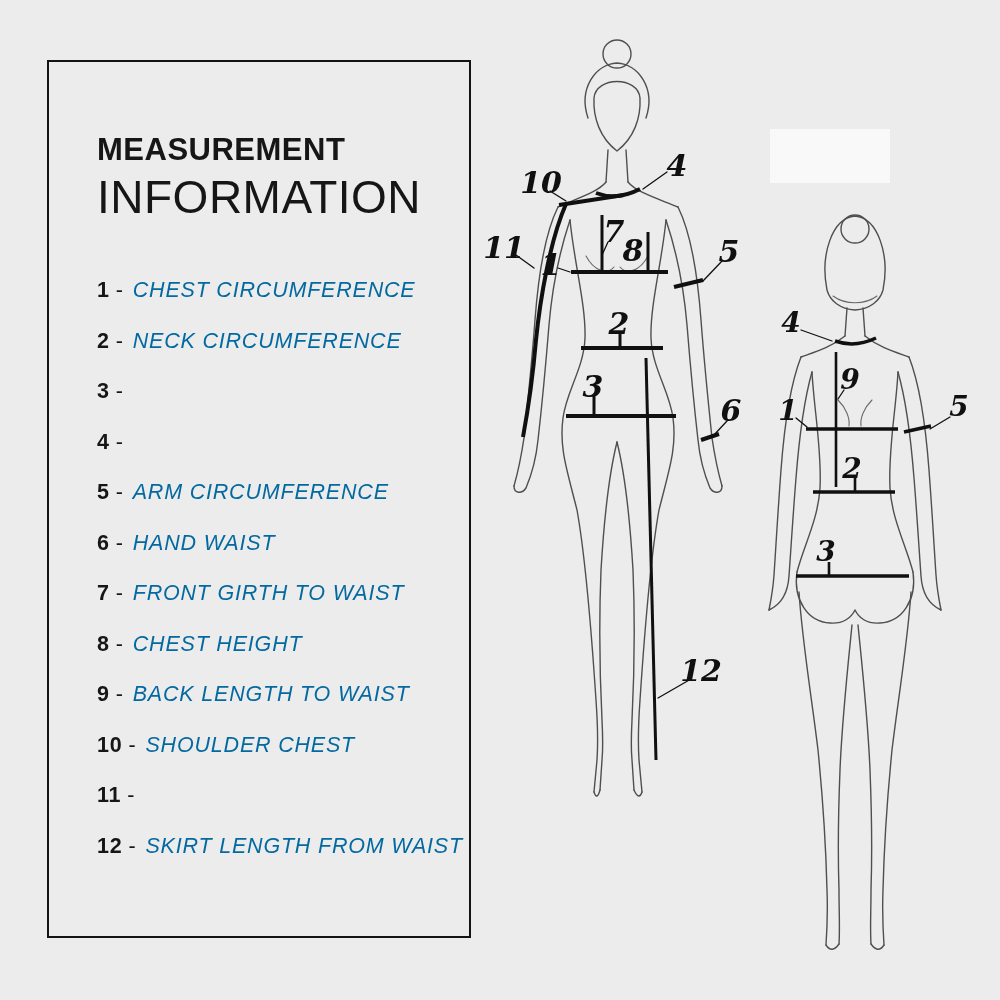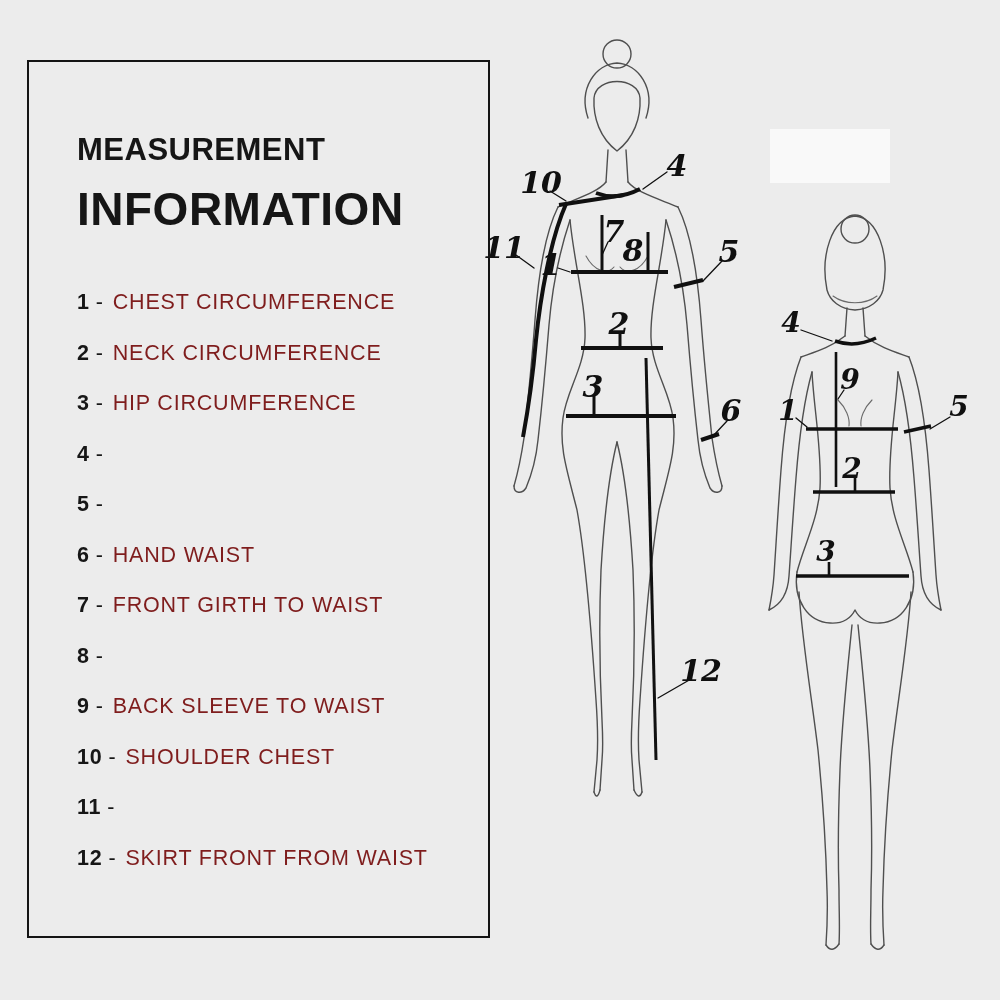--- a/index.html
+++ b/index.html
@@ -7,35 +7,35 @@
     width:1000px;height:1000px;position:relative;overflow:hidden;
     background:#ececec;
     font-family:"Liberation Sans", sans-serif;
     color:#161616;
   }
   .artifact{
     position:absolute;left:770px;top:129px;width:120px;height:54px;
     background:#f9f9f9;
   }
   .panel{
-    position:absolute;left:27px;top:60px;width:463px;height:878px;
+    position:absolute;left:47px;top:60px;width:424px;height:878px;
     border:2.5px solid #141414;box-sizing:border-box;
     padding:70px 18px 0 48px;
   }
   .title1{font-size:31px;font-weight:700;letter-spacing:0.5px;line-height:1.15;}
-  .title2{font-size:46px;font-weight:700;letter-spacing:0.5px;line-height:1.1;margin-top:16px;}
+  .title2{font-size:46px;font-weight:400;letter-spacing:0.5px;line-height:1.1;margin-top:4px;}
   .mlist{margin-top:56px;}
   .mrow{
     display:flex;align-items:baseline;
     font-size:21.5px;letter-spacing:0.8px;
     height:22px;margin-bottom:28.5px;white-space:nowrap;
   }
   .mnum{font-weight:700;}
   .msep{margin:0 9px 0 6px;font-weight:400;}
-  .mlabel{font-weight:400;color:#7f1d1d;}
+  .mlabel{font-weight:400;color:#0369a1;font-style:italic;}
   svg.fig{position:absolute;left:0;top:0;width:1000px;height:1000px;}
   .body-line{fill:none;stroke:#4f4f4f;stroke-width:1.4;stroke-linecap:round;stroke-linejoin:round;}
   .body-line-thin{fill:none;stroke:#6a6a6a;stroke-width:1.1;stroke-linecap:round;}
   .meas{fill:none;stroke:#101010;stroke-width:4;stroke-linecap:butt;}
   .meas3{fill:none;stroke:#101010;stroke-width:3;stroke-linecap:butt;}
   .measb{fill:none;stroke:#101010;stroke-width:3.5;stroke-linecap:butt;}
   .measb2{fill:none;stroke:#101010;stroke-width:2.6;stroke-linecap:butt;}
   .ptr{fill:none;stroke:#101010;stroke-width:1.3;stroke-linecap:round;}
   .numlbl{
     font-family:"DejaVu Serif", serif;font-style:italic;font-weight:700;
@@ -181,57 +181,58 @@
         <span class="mlabel">CHEST CIRCUMFERENCE</span>
     </div>
     <div class="mrow">
       <span class="mnum">2</span>
         <span class="msep">-</span>
         <span class="mlabel">NECK CIRCUMFERENCE</span>
     </div>
     <div class="mrow">
       <span class="mnum">3</span>
         <span class="msep">-</span>
-        <span class="mlabel">HIP CIRCUMFERENCE</span>
     </div>
     <div class="mrow">
       <span class="mnum">4</span>
         <span class="msep">-</span>
     </div>
     <div class="mrow">
       <span class="mnum">5</span>
         <span class="msep">-</span>
+        <span class="mlabel">ARM CIRCUMFERENCE</span>
     </div>
     <div class="mrow">
       <span class="mnum">6</span>
         <span class="msep">-</span>
         <span class="mlabel">HAND WAIST</span>
     </div>
     <div class="mrow">
       <span class="mnum">7</span>
         <span class="msep">-</span>
         <span class="mlabel">FRONT GIRTH TO WAIST</span>
     </div>
     <div class="mrow">
       <span class="mnum">8</span>
         <span class="msep">-</span>
+        <span class="mlabel">CHEST HEIGHT</span>
     </div>
     <div class="mrow">
       <span class="mnum">9</span>
         <span class="msep">-</span>
-        <span class="mlabel">BACK SLEEVE TO WAIST</span>
+        <span class="mlabel">BACK LENGTH TO WAIST</span>
     </div>
     <div class="mrow">
       <span class="mnum">10</span>
         <span class="msep">-</span>
         <span class="mlabel">SHOULDER CHEST</span>
     </div>
     <div class="mrow">
       <span class="mnum">11</span>
         <span class="msep">-</span>
     </div>
     <div class="mrow">
       <span class="mnum">12</span>
         <span class="msep">-</span>
-        <span class="mlabel">SKIRT FRONT FROM WAIST</span>
+        <span class="mlabel">SKIRT LENGTH FROM WAIST</span>
     </div>
   </div>
 </div>
 
 </body></html>

